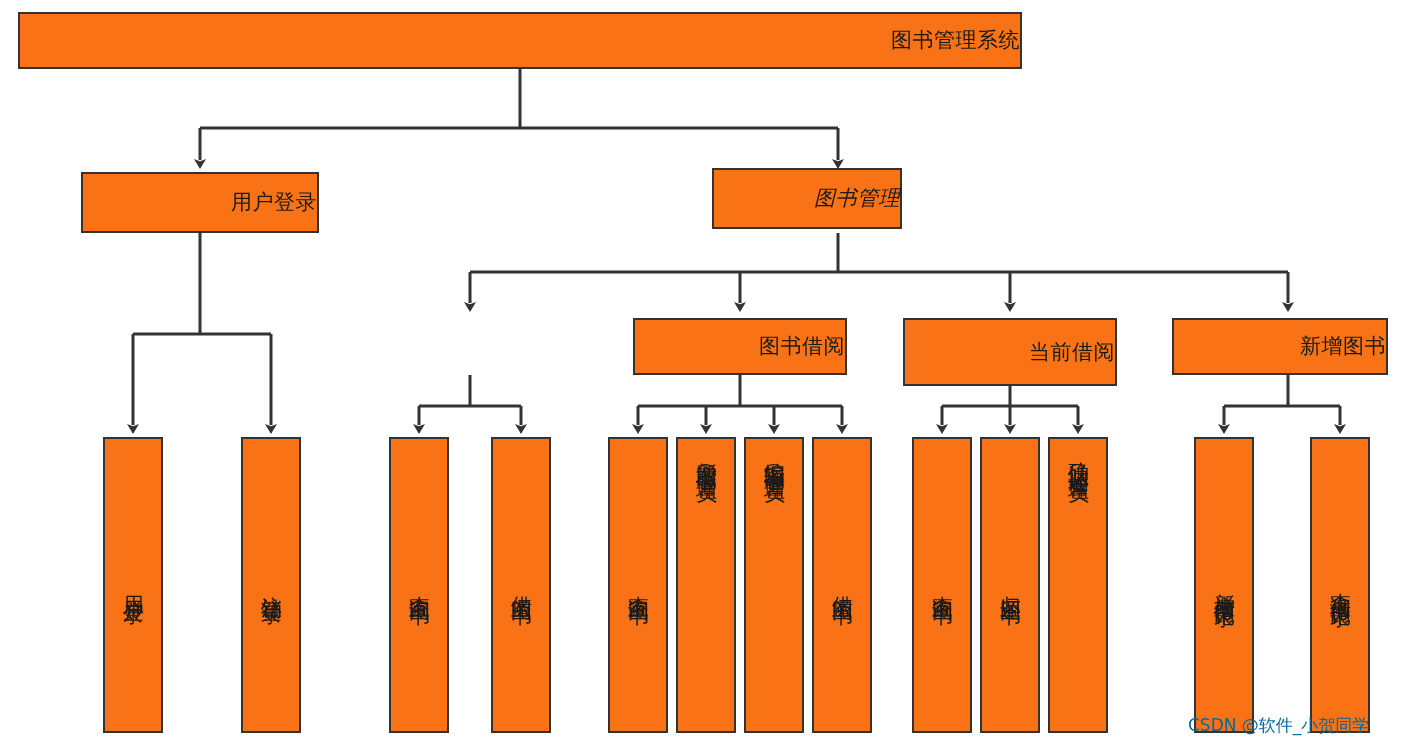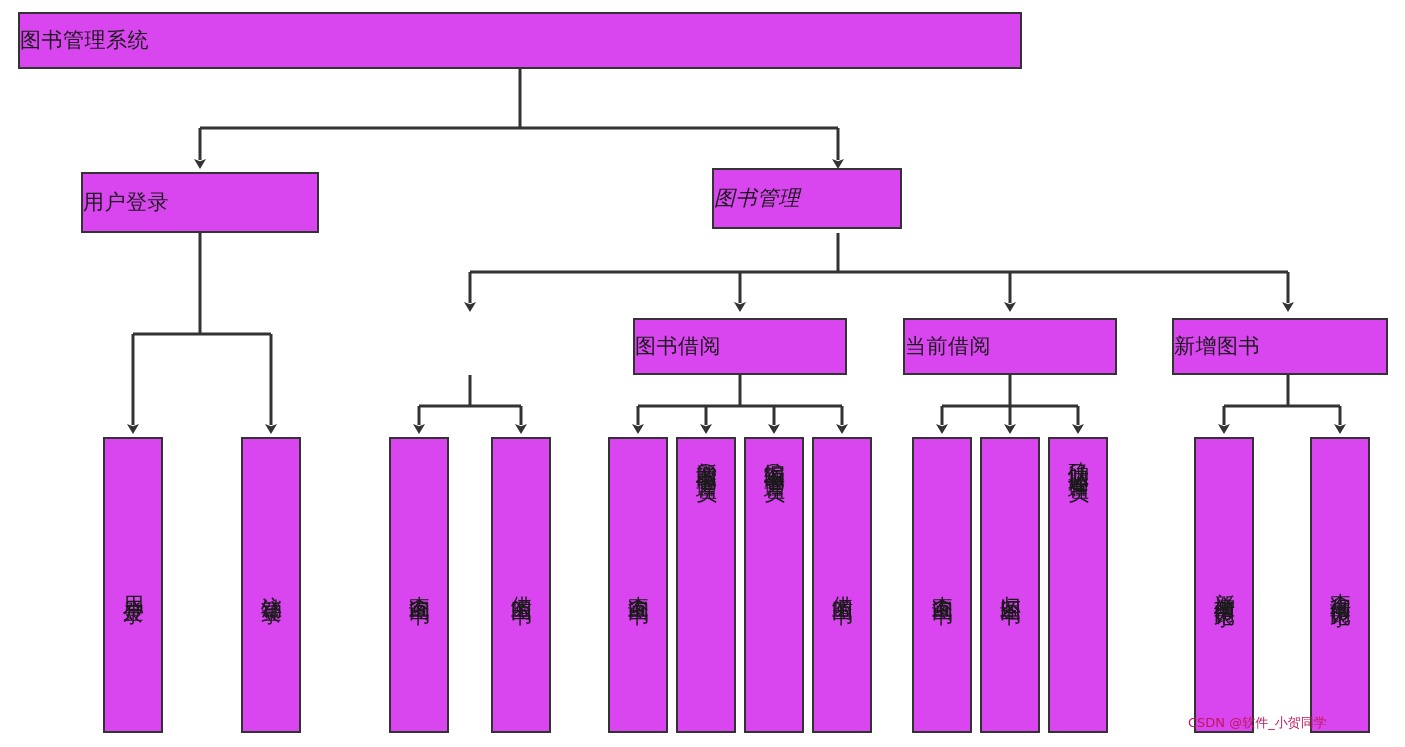--- a/index.html
+++ b/index.html
@@ -21,25 +21,25 @@
     position: absolute;
     left: 0;
     top: 0;
     width: 1405px;
     height: 747px;
     pointer-events: none;
   }
   .node {
     position: absolute;
     box-sizing: border-box;
-    background: #d946ef;
+    background: #f97316;
     border: 2px solid #333333;
     display: flex;
     align-items: center;
-    justify-content: flex-start;
+    justify-content: flex-end;
     color: #1a1a1a;
   }
   .node-label {
     display: block;
     text-align: center;
     line-height: 1.28;
     letter-spacing: 0.5px;
   }
   
   .h-node .node-label {
@@ -60,22 +60,22 @@
     margin: 0 auto;
   }
   .v-node.v-center {
     align-items: center;
     padding-top: 0;
   }
   #watermark {
     position: absolute;
     left: 1188px;
     top: 714px;
-    font-size: 13px;
-    color: #be185d;
+    font-size: 17px;
+    color: #0369a1;
     white-space: nowrap;
     font-family: "DejaVu Sans", "Liberation Sans", sans-serif;
   }
 </style>
 </head>
 <body>
 
 <div id="stage">
 
   <svg id="edges" viewBox="0 0 1405 747" xmlns="http://www.w3.org/2000/svg">
@@ -135,21 +135,21 @@
   <div class="node h-node" style="left:81px; top:172px; width:238px; height:61px;">
     <span class="node-label">用户登录</span>
   </div>
   <div class="node h-node" style="left:712px; top:168px; width:190px; height:61px;font-style:italic;">
     <span class="node-label">图书管理</span>
   </div>
 
   <div class="node h-node" style="left:633px; top:318px; width:214px; height:57px;font-family:Liberation Serif, serif;">
     <span class="node-label">图书借阅</span>
   </div>
-  <div class="node h-node" style="left:903px; top:318px; width:214px; height:57px;">
+  <div class="node h-node" style="left:903px; top:318px; width:214px; height:68px;">
     <span class="node-label">当前借阅</span>
   </div>
   <div class="node h-node" style="left:1172px; top:318px; width:216px; height:57px;">
     <span class="node-label">新增图书</span>
   </div>
 
   <div class="node v-node v-center" style="left:103px; top:437px; width:60px; height:296px;">
     <span class="node-label">用户登录</span>
   </div>
   <div class="node v-node v-center" style="left:241px; top:437px; width:60px; height:296px;">

